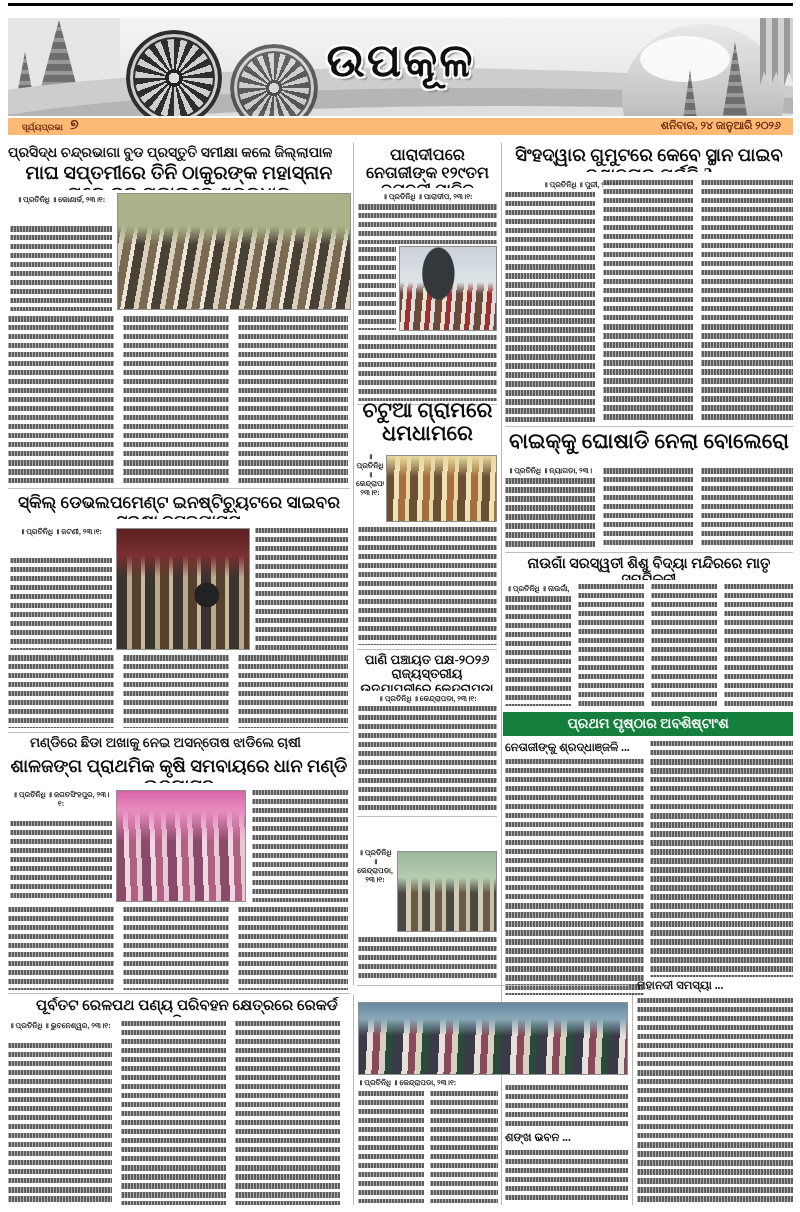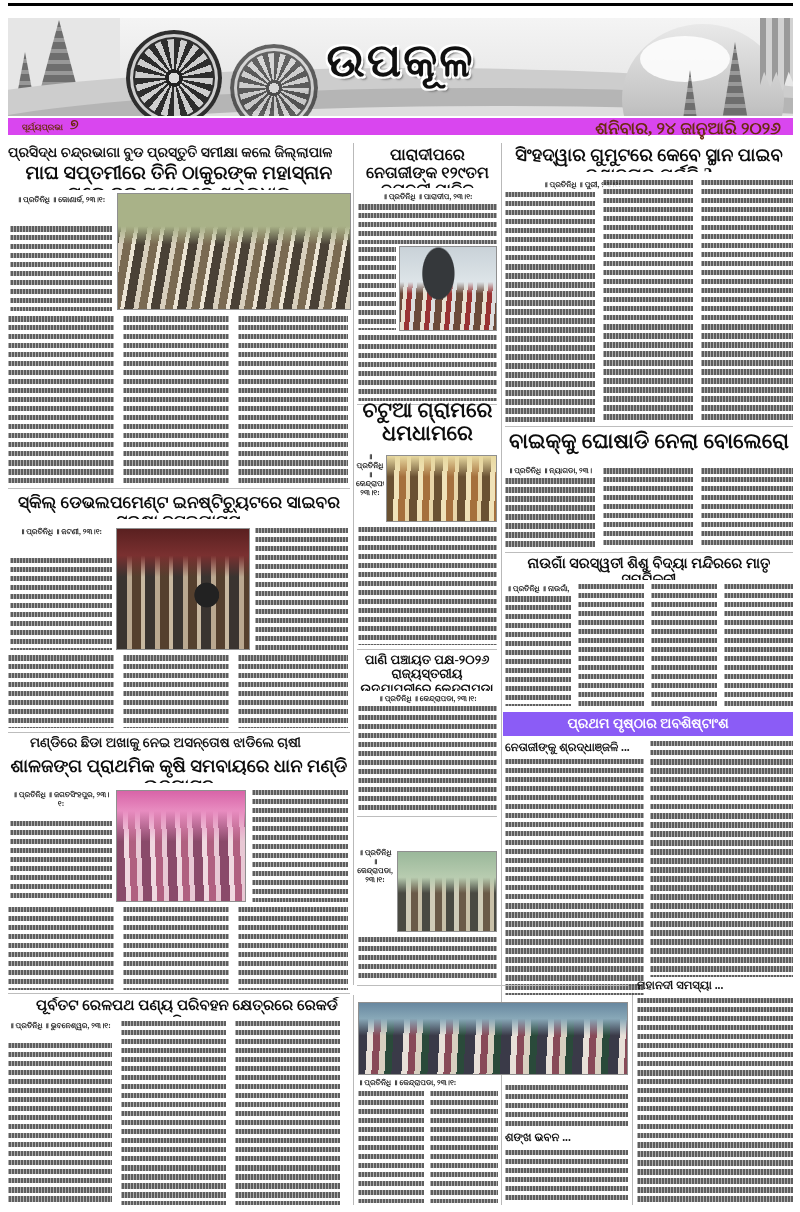--- a/index.html
+++ b/index.html
@@ -53,21 +53,21 @@
      repeating-conic-gradient(#2e2e2e 0 10deg,#cfcfcf 10deg 20deg);
      box-shadow:inset 0 0 0 4px #2e2e2e, inset 0 0 0 7px #cfcfcf, inset 0 0 0 9px #2e2e2e;}
   .tpl{position:absolute;clip-path:polygon(50% 0,84% 100%,16% 100%);
      background:repeating-linear-gradient(to bottom,#6e6e6e 0 7px,#989898 7px 11px);}
   #circ{position:absolute;border-radius:50%;overflow:hidden;
      background:linear-gradient(to bottom,#e9e9e9,#c3c3c3 55%,#8f8f8f);}
   #mast-title{position:absolute;left:0;right:0;top:16px;text-align:center;
      font-weight:700;font-size:46px;letter-spacing:2px;color:#101010;
      text-shadow:-2px -2px 0 #fff,2px -2px 0 #fff,-2px 2px 0 #fff,2px 2px 0 #fff,3px 3px 2px #777;}
   #datebar{position:absolute;left:8px;top:118px;width:785px;height:17px;}
-  .banner{background:#8b5cf6;color:#fff;font-weight:700;text-align:center;}
+  .banner{background:#15803d;color:#fff;font-weight:700;text-align:center;}
 </style>
 </head>
 <body>
 
 <div id="page">
 
   <div class="abs" style="left:8px;top:3px;width:785px;height:3px;background:#000;"></div>
 
   <div id="band">
     <div class="abs" style="left:0;top:0;width:112px;height:98px;background:#e6e6e6;">
@@ -83,24 +83,24 @@
       <div class="abs" style="left:18px;top:12px;width:90px;height:46px;border-radius:50%;background:#fdfdfd;opacity:.9;"></div>
       <div class="tpl" style="left:84px;top:18px;width:58px;height:120px;"></div>
       <div class="tpl" style="left:48px;top:46px;width:40px;height:96px;"></div>
     </div>
     <div class="abs" style="left:752px;top:0;width:41px;height:96px;
          background:repeating-linear-gradient(90deg,#9a9a9a 0 6px,#d2d2d2 6px 12px);
          clip-path:polygon(0 0,100% 0,100% 58%,85% 72%,70% 56%,55% 76%,40% 56%,25% 72%,10% 56%,0 70%);"></div>
     <div id="mast-title">ଉପକୂଳ</div>
   </div>
 
-  <div id="datebar" class="abs" style="background:#d946ef;">
+  <div id="datebar" class="abs" style="background:#fdba74;">
     <span class="abs" style="left:14px;top:4px;font-size:8.5px;font-weight:700;color:#6b2a10;">ସୂର୍ଯ୍ୟପ୍ରଭା</span>
     <span class="abs" style="left:62px;top:-1px;font-size:14px;font-weight:700;color:#6b2a10;">୭</span>
-    <span class="abs" style="right:12px;top:1px;font-size:17px;font-weight:700;color:#6b2a10;">ଶନିବାର, ୨୪ ଜାନୁଆରି ୨୦୨୬</span>
+    <span class="abs" style="right:12px;top:1px;font-size:11px;font-weight:700;color:#6b2a10;">ଶନିବାର, ୨୪ ଜାନୁଆରି ୨୦୨୬</span>
   </div>
 
   <div class="abs vrule" style="left:353px;top:143px;height:842px;"></div>
   <div class="abs vrule" style="left:501px;top:143px;height:1062px;"></div>
   <div class="abs vrule" style="left:632px;top:988px;height:217px;"></div>
   <div class="abs vrule" style="left:353px;top:995px;height:210px;"></div>
 
   <div class="abs kick" style="left:8px;top:145px;width:342px;height:17px;font-size:14px;">ପ୍ରସିଦ୍ଧ ଚନ୍ଦ୍ରଭାଗା ବୁଡ ପ୍ରସ୍ତୁତି ସମୀକ୍ଷା କଲେ ଜିଲ୍ଲାପାଳ</div>
   <div class="abs h" style="left:8px;top:163px;width:342px;height:27px;font-size:19px;">ମାଘ ସପ୍ତମୀରେ ତିନି ଠାକୁରଙ୍କ ମହାସ୍ନାନ ପରେ ବୁଡ ପକାଇବେ ଶ୍ରଦ୍ଧାଳୁ</div>
   <div class="abs by" style="left:10px;top:195px;width:102px;height:28px;">॥ ପ୍ରତିନିଧି ॥ କୋଣାର୍କ, ୨୩।୧:</div>

